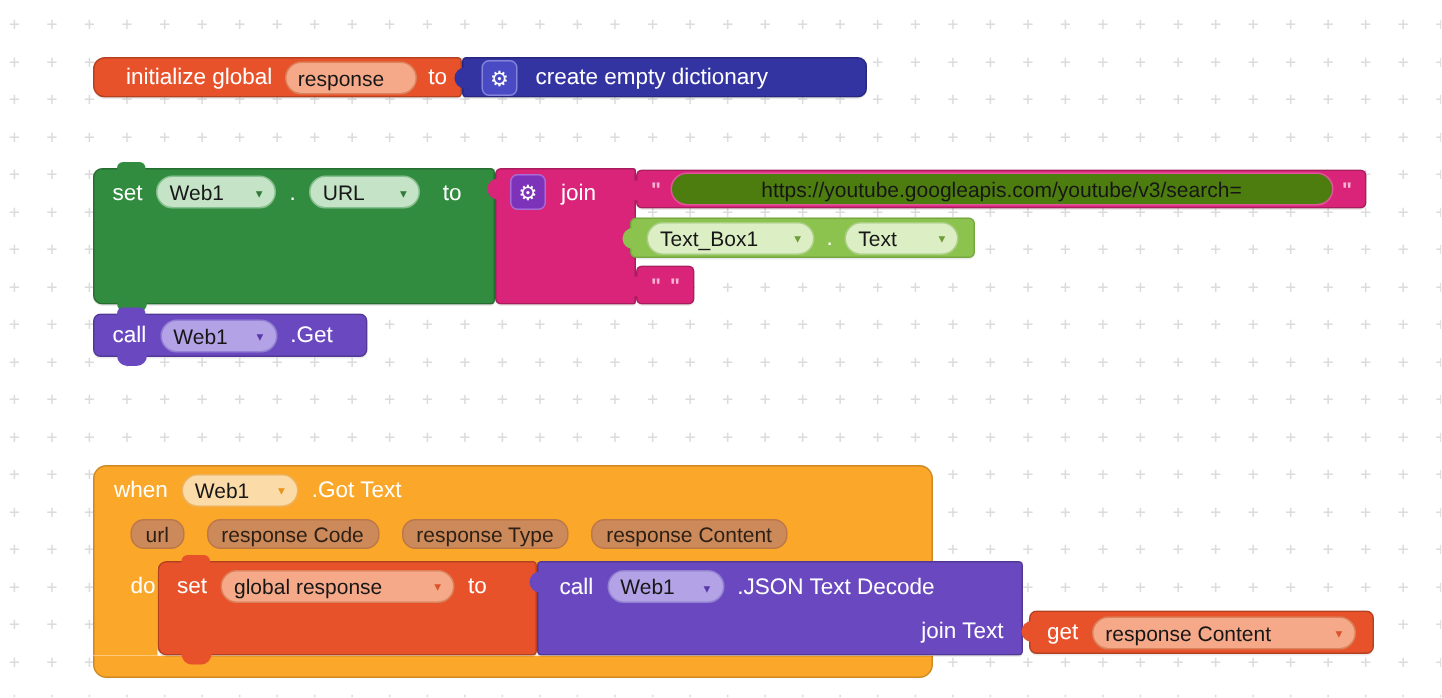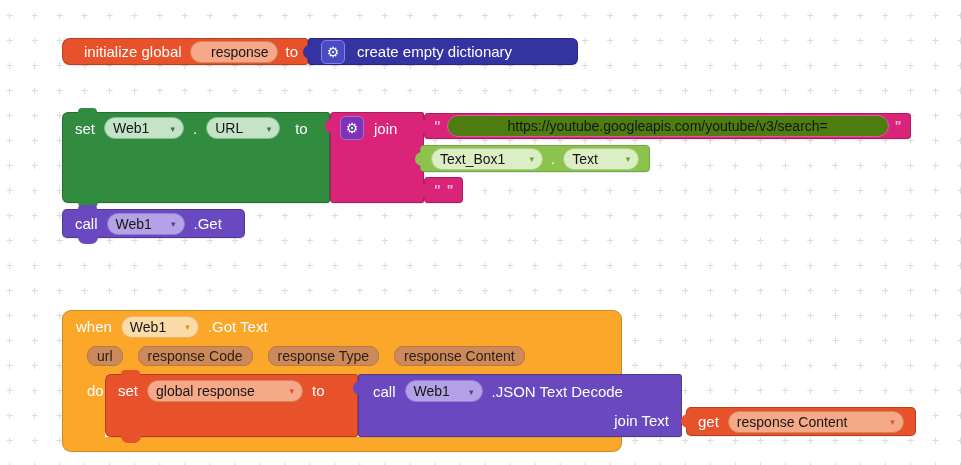--- a/index.html
+++ b/index.html
@@ -72,21 +72,21 @@
 +++++++++++++++++++++++++++++++++++++++
 +++++++++++++++++++++++++++++++++++++++
 +++++++++++++++++++++++++++++++++++++++
 +++++++++++++++++++++++++++++++++++++++
 +++++++++++++++++++++++++++++++++++++++
 +++++++++++++++++++++++++++++++++++++++
 </pre>
 
   <div class="abs blk c-orange" style="left:62px;top:38px;width:246px;height:27px;border-radius:8px 3px 3px 8px;padding:0 21px;gap:8px;">
     <span class="lbl">initialize global</span>
-    <span class="fld f-orange" style="min-width:70px;justify-content:flex-end;">
+    <span class="fld f-orange" style="min-width:70px;justify-content:flex-start;">
       <span>response</span>
     </span>
     <span class="lbl">to</span>
   </div>
   <div class="abs blk c-blue plug" style="left:308px;top:38px;width:270px;height:27px;border-radius:3px 6px 6px 3px;padding:0 12px;gap:12px;">
     <span class="gear g-blue">
         <span>⚙</span>
       </span>
     <span class="lbl">create empty dictionary</span>
   </div>

